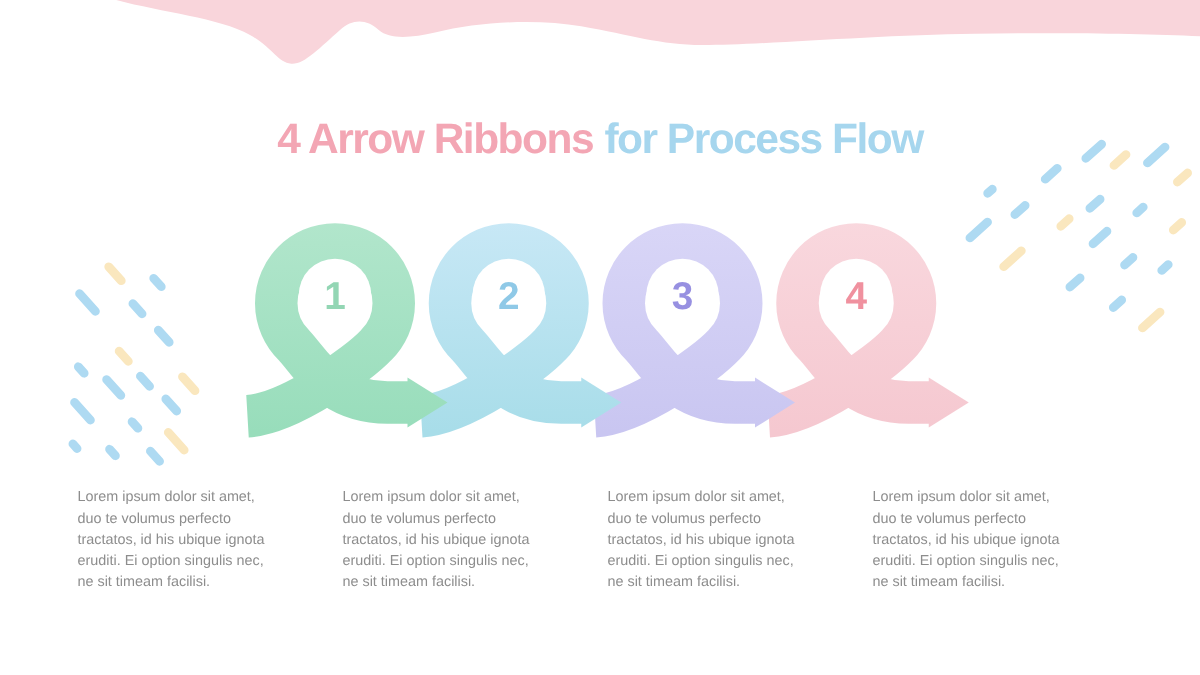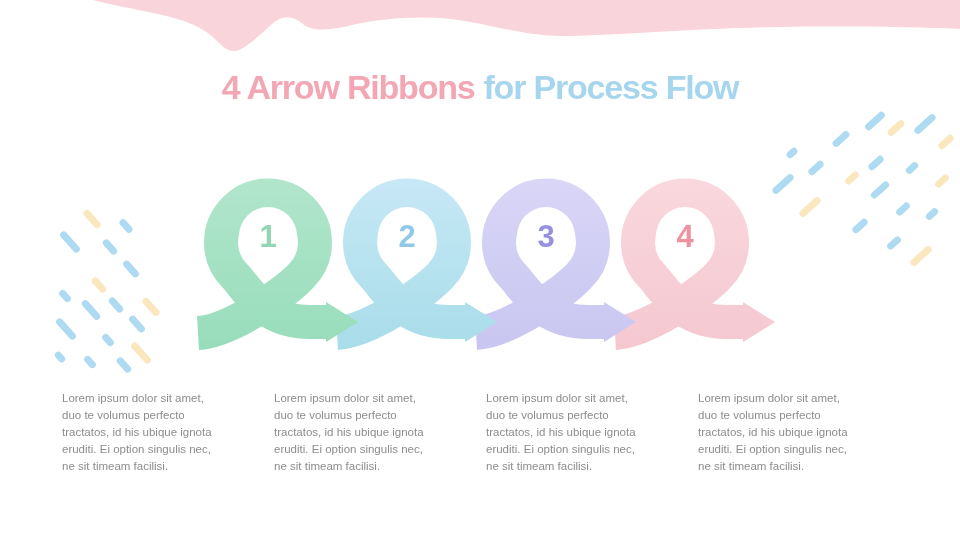--- a/index.html
+++ b/index.html
@@ -6,21 +6,21 @@
   .canvas{
     position:relative;
     width:960px;height:540px;
     background:#ffffff;
     overflow:hidden;
     font-family:"Liberation Sans", sans-serif;
   }
   #scene{position:absolute;left:0;top:0;}
   .title{
     position:absolute;
-    left:0;top:68px;width:960px;
+    left:0;top:92px;width:960px;
     display:flex;justify-content:center;gap:9px;
     font-size:34px;font-weight:800;letter-spacing:-1.2px;
     line-height:38px;
     white-space:nowrap;
   }
   .desc{
     position:absolute;
     top:390px;width:200px;
     text-align:left;
     font-size:11.5px;line-height:17px;

